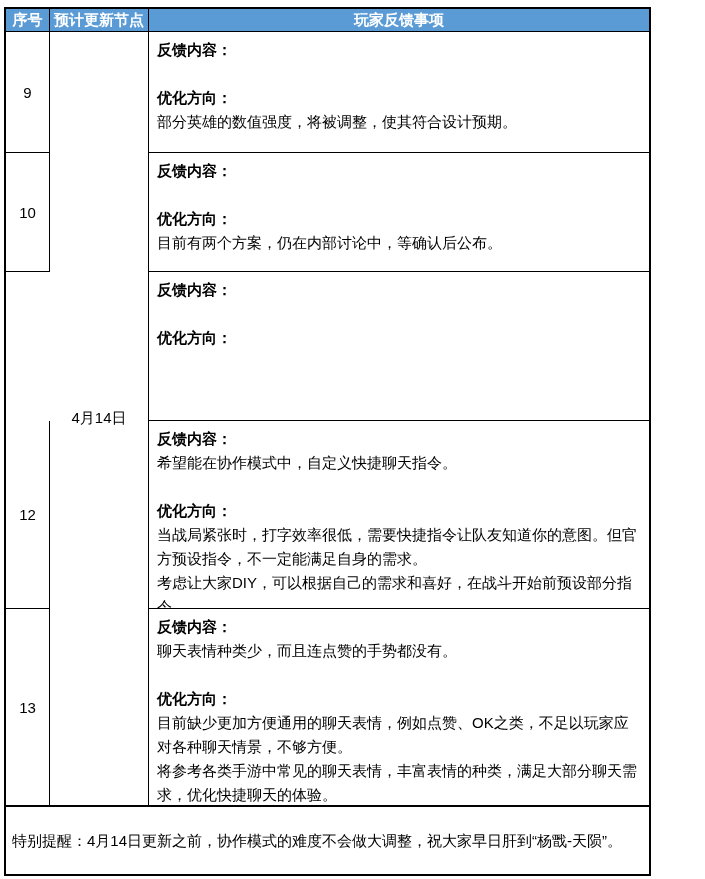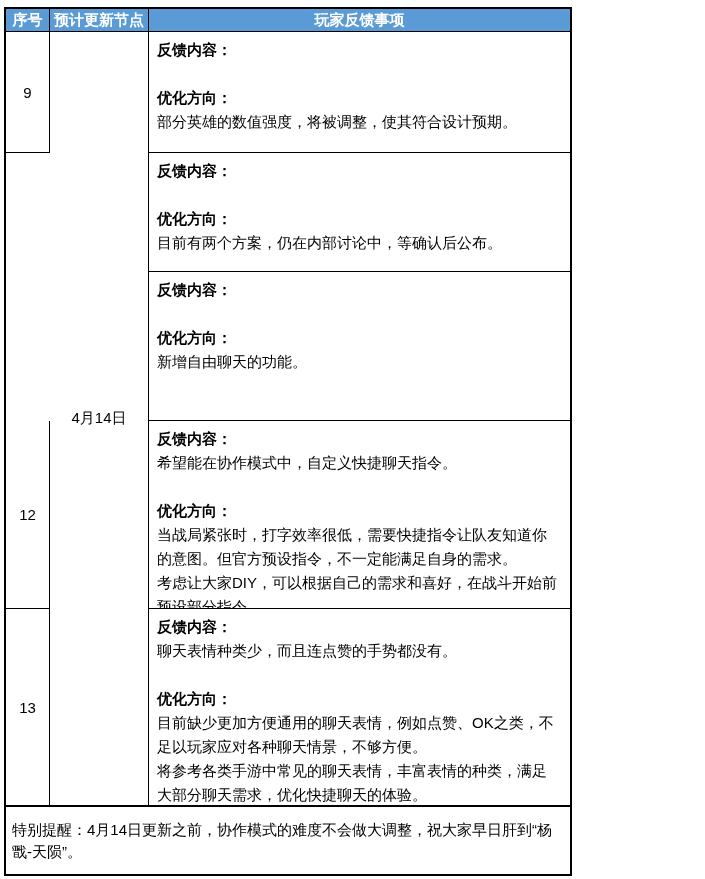--- a/index.html
+++ b/index.html
@@ -1,21 +1,21 @@
 <!DOCTYPE html>
 <html style="--header_bg: #5B9BD5; --header_text: #FFFFFF; --border: #000000; --text: #000000;"><head>
 <meta charset="utf-8">
 <style>
   :root{
     --header_bg:#5B9BD5; --header_text:#FFFFFF; --border:#000000; --text:#000000;
   }
   *{box-sizing:border-box; margin:0; padding:0;}
   html,body{background:#fff; width:705px;}
   body{font-family:"Liberation Sans","DejaVu Sans",sans-serif; color:var(--text);}
-  .sheet{width:568px; margin:7px 4px 4px 4px; border:2px solid var(--border); background:#fff;}
+  .sheet{width:647px; margin:7px 4px 4px 4px; border:2px solid var(--border); background:#fff;}
   .grid{
     display:grid;
     grid-template-columns:44px 99px 1fr;
     grid-template-rows:23px 121px 119px 149px 188px 196px;
   }
   .cell{overflow:hidden;}
   .hcell{
     background:var(--header_bg); color:var(--header_text);
     font-weight:bold; font-size:15px;
     display:flex; align-items:center; justify-content:center;
@@ -69,30 +69,30 @@
 
     <div class="cell datecell">4月14日</div>
 
     <div class="cell numcell r2">9</div>
     <div class="cell bodycell r2">
       <div class="seclabel">反馈内容：</div>
       <div class="seclabel optlabel">优化方向：</div>
       <div class="sectext">部分英雄的数值强度，将被调整，使其符合设计预期。</div>
     </div>
 
+    <div class="cell numcell r3">10</div>
     <div class="cell bodycell r3">
       <div class="seclabel">反馈内容：</div>
       <div class="seclabel optlabel">优化方向：</div>
       <div class="sectext">目前有两个方案，仍在内部讨论中，等确认后公布。</div>
     </div>
 
     <div class="cell bodycell r4">
       <div class="seclabel">反馈内容：</div>
       <div class="seclabel optlabel">优化方向：</div>
-      <div class="sectext">新增自由聊天的功能。</div>
     </div>
 
     <div class="cell numcell r5">12</div>
     <div class="cell bodycell r5">
       <div class="seclabel">反馈内容：</div>
       <div class="sectext">希望能在协作模式中，自定义快捷聊天指令。</div>
       <div class="seclabel optlabel">优化方向：</div>
       <div class="sectext">当战局紧张时，打字效率很低，需要快捷指令让队友知道你的意图。但官方预设指令，不一定能满足自身的需求。
 考虑让大家DIY，可以根据自己的需求和喜好，在战斗开始前预设部分指令。
 （但是否实装还需再做可行性分析，毕竟休闲游戏这么做不常见）</div>

